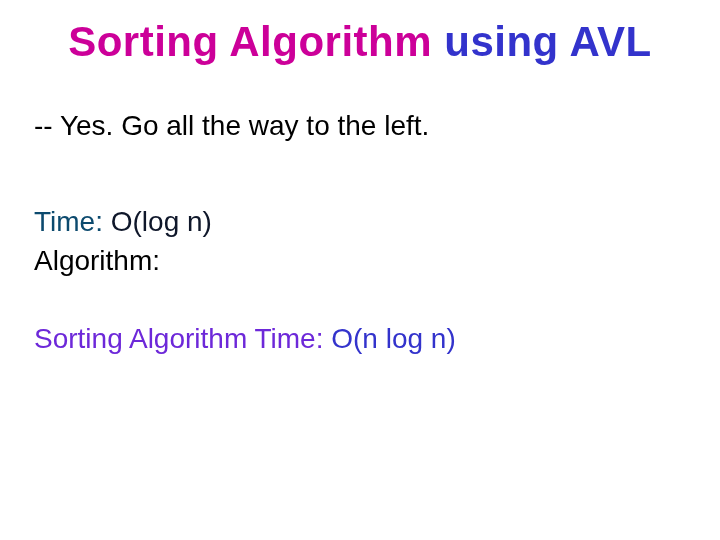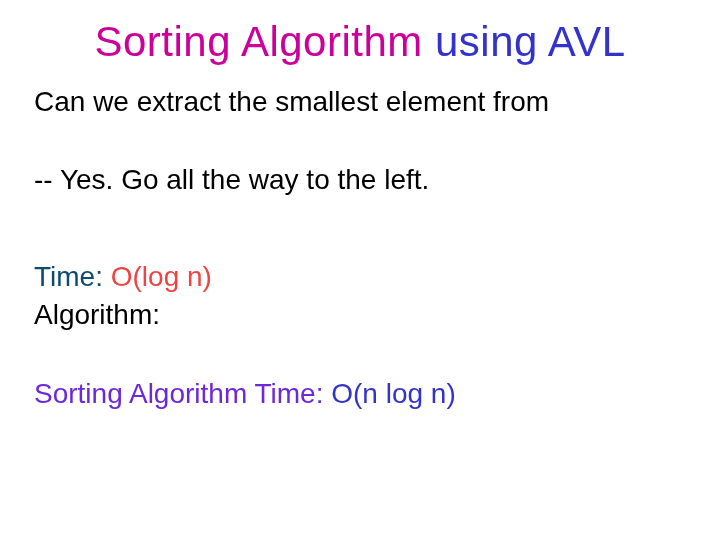--- a/index.html
+++ b/index.html
@@ -11,21 +11,21 @@
       width: 720px;
       height: 540px;
       background: #ffffff;
       font-family: "Comic Sans MS", cursive, sans-serif;
       padding: 18px 34px;
       overflow: hidden;
     }
     .title {
       text-align: center;
       font-size: 42px;
-      font-weight: normal;
+      font-weight: bold;
       margin-bottom: 18px;
       letter-spacing: 0.5px;
     }
     .title .part1 {
       color: #cc0099;
     }
     .title .part2 {
       color: #3333cc;
     }
     .body-text {
@@ -43,41 +43,40 @@
     .answer {
       margin-bottom: 60px;
     }
     .time-line {
       margin-bottom: 2px;
     }
     .time-label {
       color: #0c4a6e;
     }
     .time-value {
-      color: #ef4444;
+      color: #0f172a;
     }
     .therefore {
       margin-bottom: 42px;
     }
     .sort-line .label {
       color: #6d28d9;
     }
     .sort-line .value {
       color: #3333cc;
     }
   </style>
 </head>
 <body>
 
 <h1 class="title">
   <span class="part1">Sorting Algorithm </span><span class="part2">using AVL</span>
 </h1>
 
 <div class="body-text question">
-  <div>Can we extract the smallest element from</div>
 </div>
 
 <div class="body-text answer">-- Yes. Go all the way to the left.</div>
 
 <div class="body-text time-line">
   <span class="time-label">Time: </span><span class="time-value">O(log n)</span>
 </div>
 
 <div class="body-text therefore">Algorithm:</div>
 

